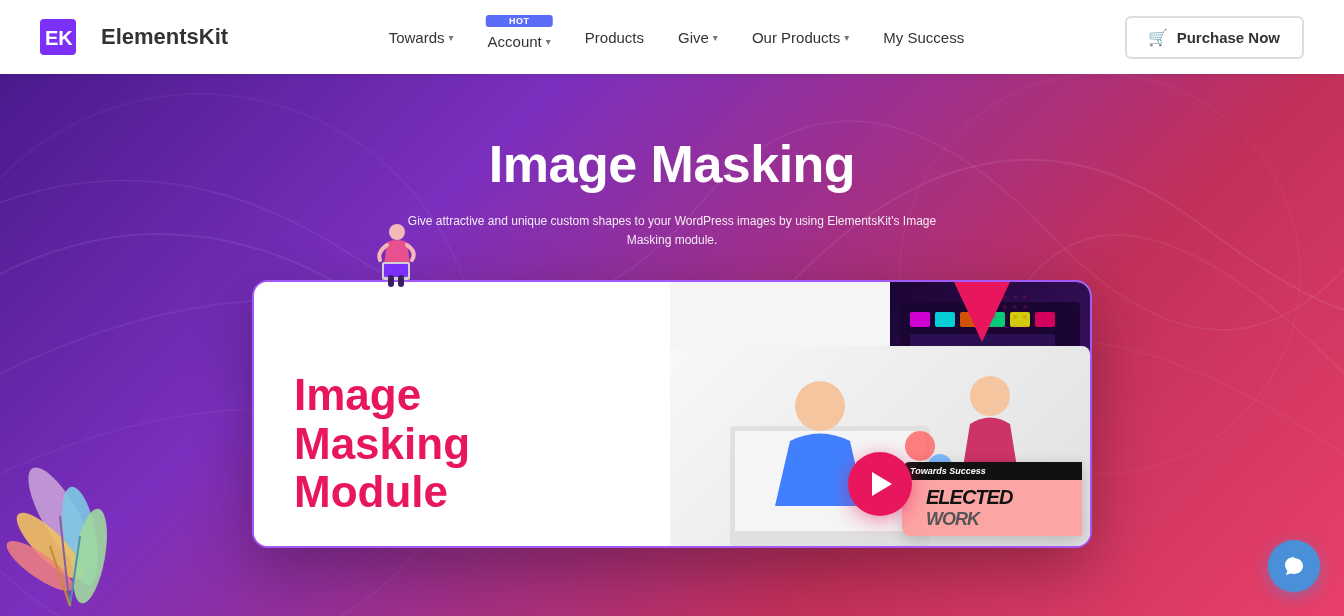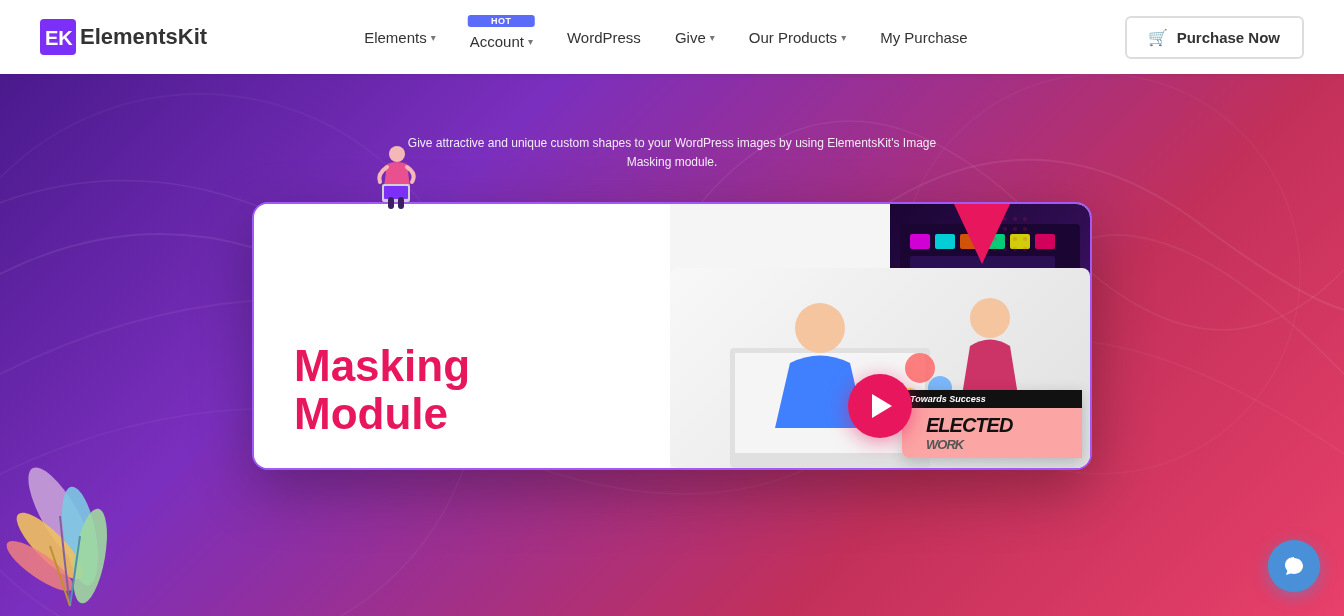--- a/index.html
+++ b/index.html
@@ -13,21 +13,21 @@
       display: flex;
       align-items: center;
       justify-content: space-between;
       padding: 0 40px;
       height: 74px;
       box-shadow: 0 1px 6px rgba(0,0,0,0.08);
     }
     .navbar-logo {
       display: flex;
       align-items: center;
-      gap: 4px;
+      gap: 25px;
       font-size: 22px;
       font-weight: 700;
       color: #333;
       text-decoration: none;
     }
     .logo-icon {
       display: flex;
       align-items: center;
       justify-content: center;
     }
@@ -274,21 +274,21 @@
       font-size: 20px;
       font-weight: 900;
       color: #111;
       letter-spacing: -1px;
     }
     .elected-text {
       color: #111;
     }
     .work-text {
       color: #555;
-      font-size: 13px;
+      font-size: 18px;
     }
 
     
     .chat-btn {
       position: fixed;
       bottom: 24px;
       right: 24px;
       width: 52px;
       height: 52px;
       background: #4a90d9;
@@ -313,46 +313,46 @@
         <rect width="36" height="36" rx="4" fill="#7b2ff7"></rect>
         <text x="5" y="26" font-size="20" font-weight="900" fill="white" font-family="Arial">EK</text>
       </svg>
     </span>
     <span>ElementsKit</span>
   </a>
 
   <div class="navbar-nav">
 
     <div class="nav-item">
-      <span>Elements</span>
+      <span>Towards</span>
       <span class="chevron">▾</span>
     </div>
 
     <div class="nav-item has-hot">
       <span class="hot-badge">HOT</span>
       <span>Account</span>
       <span class="chevron">▾</span>
     </div>
 
     <div class="nav-item">
-      <span>WordPress</span>
+      <span>Products</span>
     </div>
 
     <div class="nav-item">
       <span>Give</span>
       <span class="chevron">▾</span>
     </div>
 
     <div class="nav-item">
       <span>Our Products</span>
       <span class="chevron">▾</span>
     </div>
 
     <div class="nav-item">
-      <span>My Purchase</span>
+      <span>My Success</span>
     </div>
   </div>
 
   <button class="purchase-btn">
     <span class="cart-icon">🛒</span>
     <span>Purchase Now</span>
   </button>
 </nav>
 
 <section class="hero">
@@ -379,20 +379,21 @@
       <ellipse cx="90" cy="240" rx="15" ry="48" fill="#a0d8a0" transform="rotate(10 90 240)" opacity="0.9"></ellipse>
       <ellipse cx="40" cy="250" rx="12" ry="40" fill="#f08080" transform="rotate(-55 40 250)" opacity="0.85"></ellipse>
 
       <path d="M70,290 Q65,250 60,200" stroke="#8060a0" stroke-width="2" fill="none"></path>
       <path d="M70,290 Q75,255 80,220" stroke="#5090b0" stroke-width="2" fill="none"></path>
       <path d="M70,290 Q60,260 50,230" stroke="#c09030" stroke-width="2" fill="none"></path>
     </svg>
   </div>
 
   <div class="hero-text">
+    <h1 class="hero-title">Image Masking</h1>
     <p class="hero-subtitle">Give attractive and unique custom shapes to your WordPress images by using ElementsKit's Image Masking module.</p>
   </div>
 
   <div class="hero-card-wrap">
 
     <div class="person-illustration">
       <svg viewBox="0 0 50 70" xmlns="http://www.w3.org/2000/svg">
 
         <circle cx="25" cy="12" r="8" fill="#f5b8b8"></circle>
 
@@ -406,20 +407,21 @@
 
         <path d="M15,25 Q5,32 8,40" stroke="#f5b8b8" stroke-width="4" fill="none" stroke-linecap="round"></path>
         <path d="M35,25 Q45,32 40,40" stroke="#f5b8b8" stroke-width="4" fill="none" stroke-linecap="round"></path>
       </svg>
     </div>
 
     <div class="hero-card">
 
       <div class="card-left">
         <div class="card-title-text">
+          <div>Image</div>
           <div>Masking</div>
           <div>Module</div>
         </div>
       </div>
 
       <div class="card-right">
 
         <div class="dj-area">
           <svg viewBox="0 0 200 130" xmlns="http://www.w3.org/2000/svg" width="200" height="130">
 

